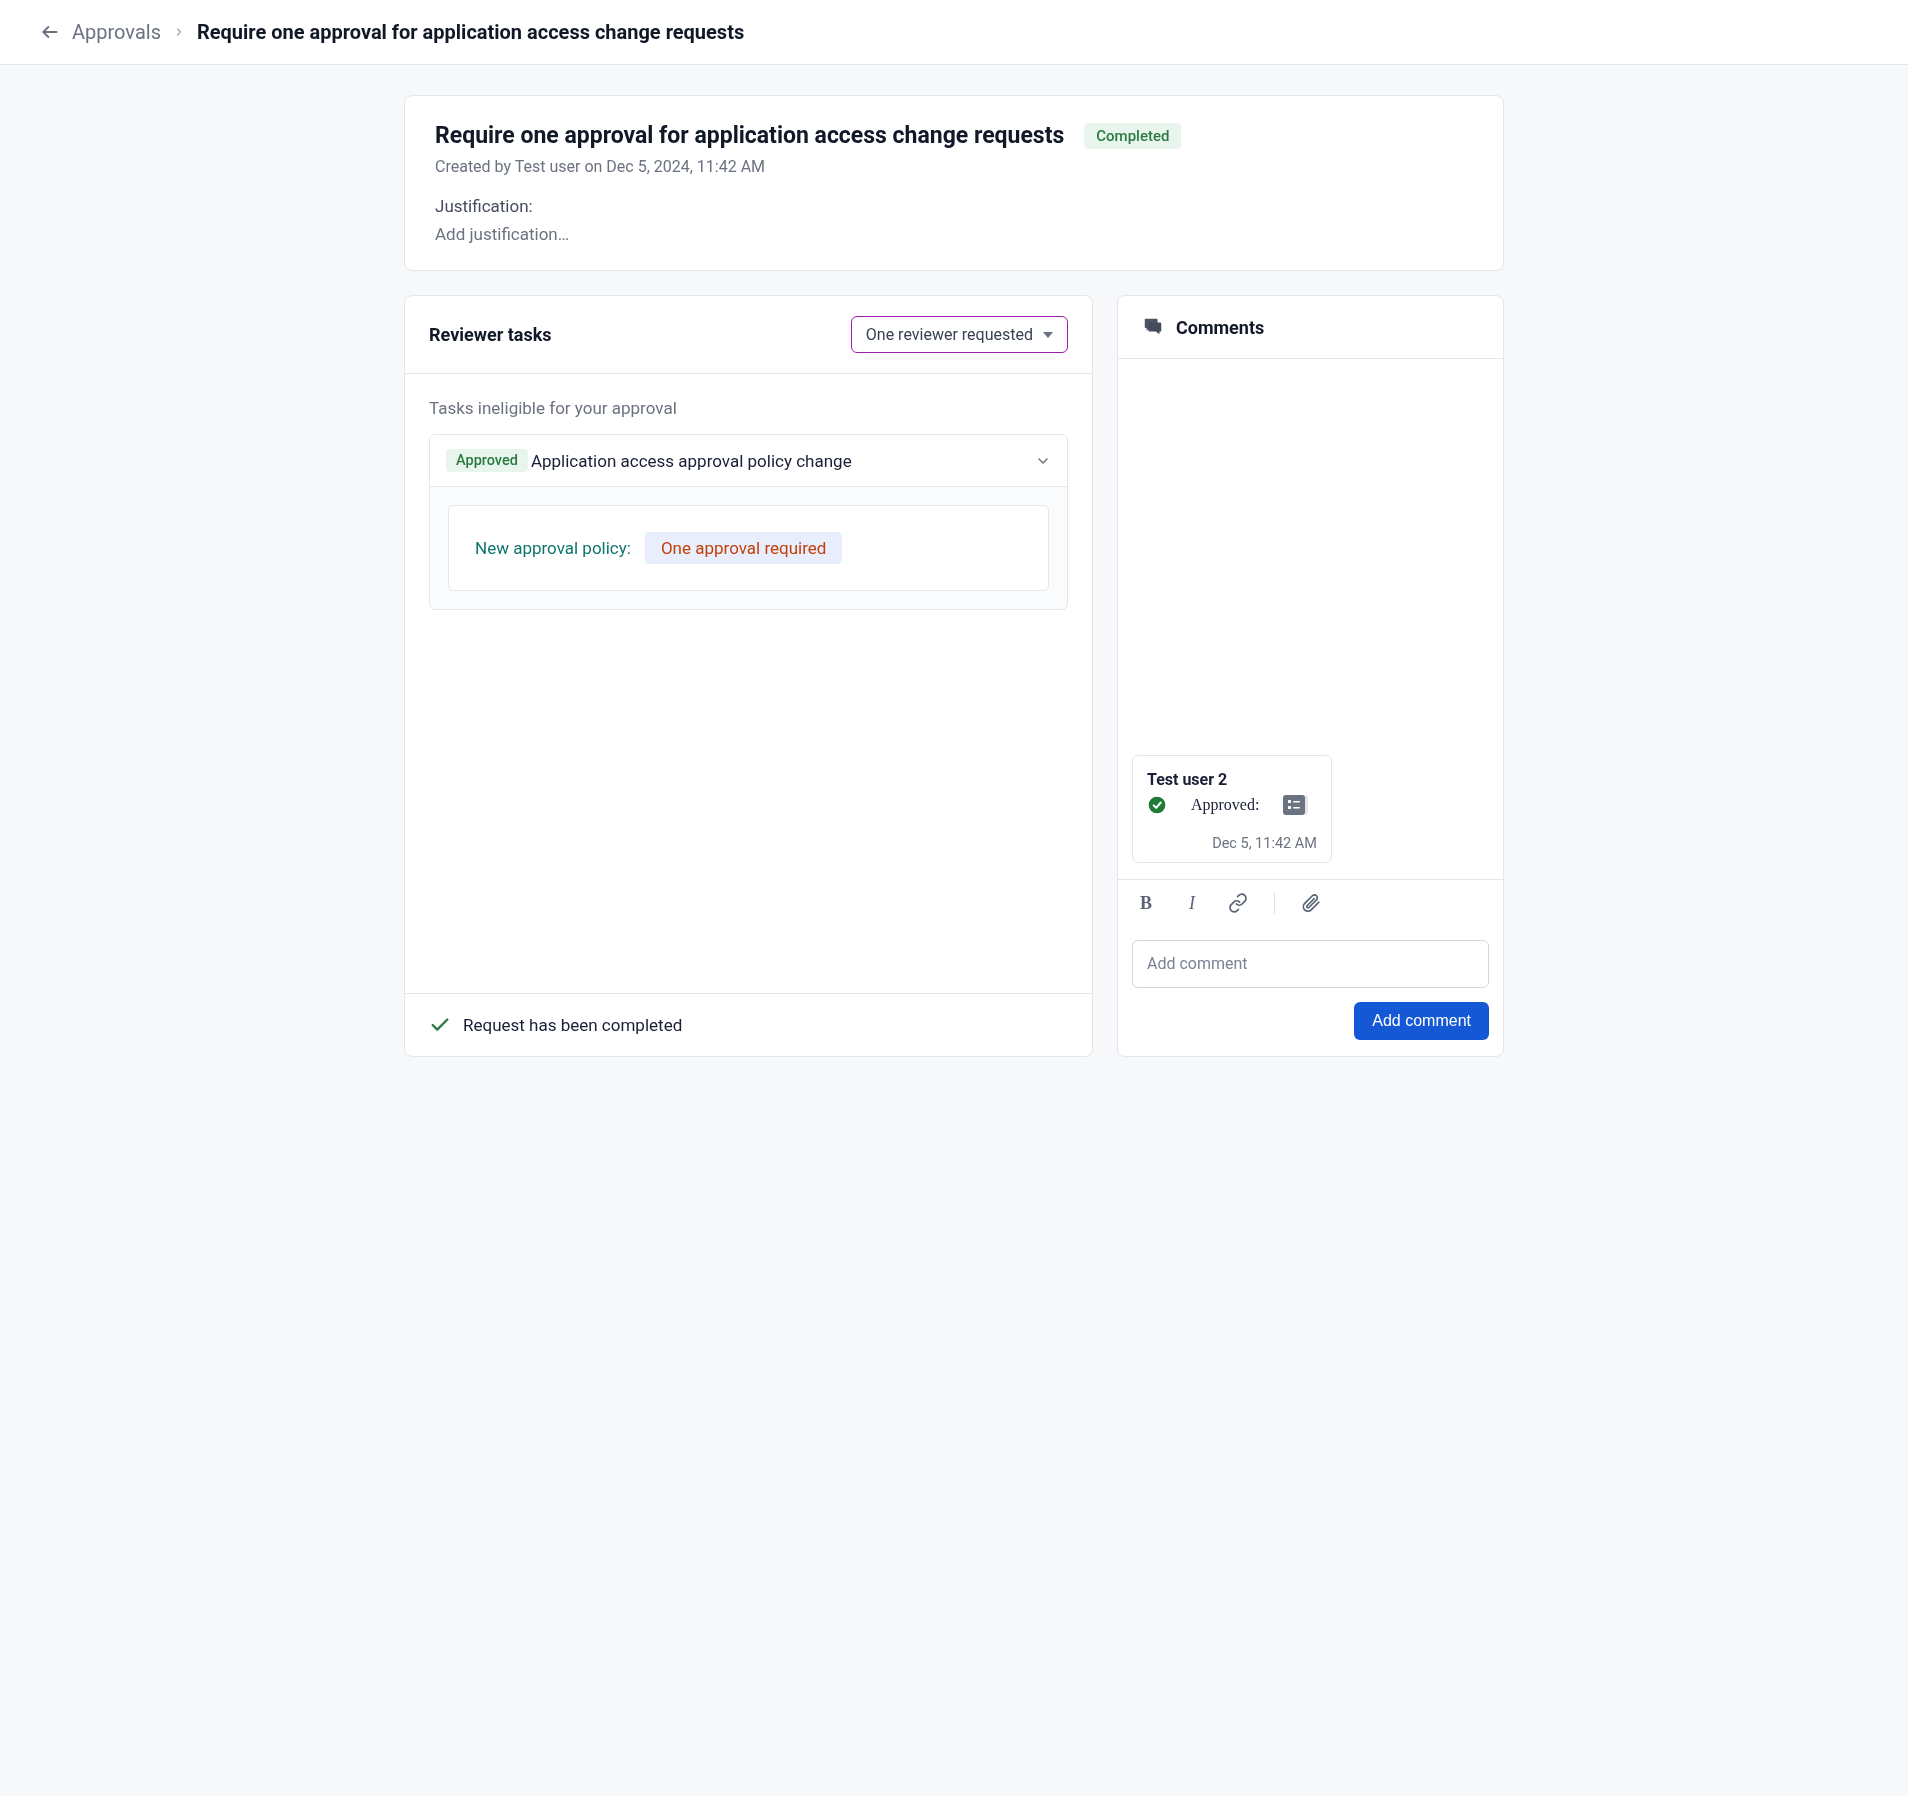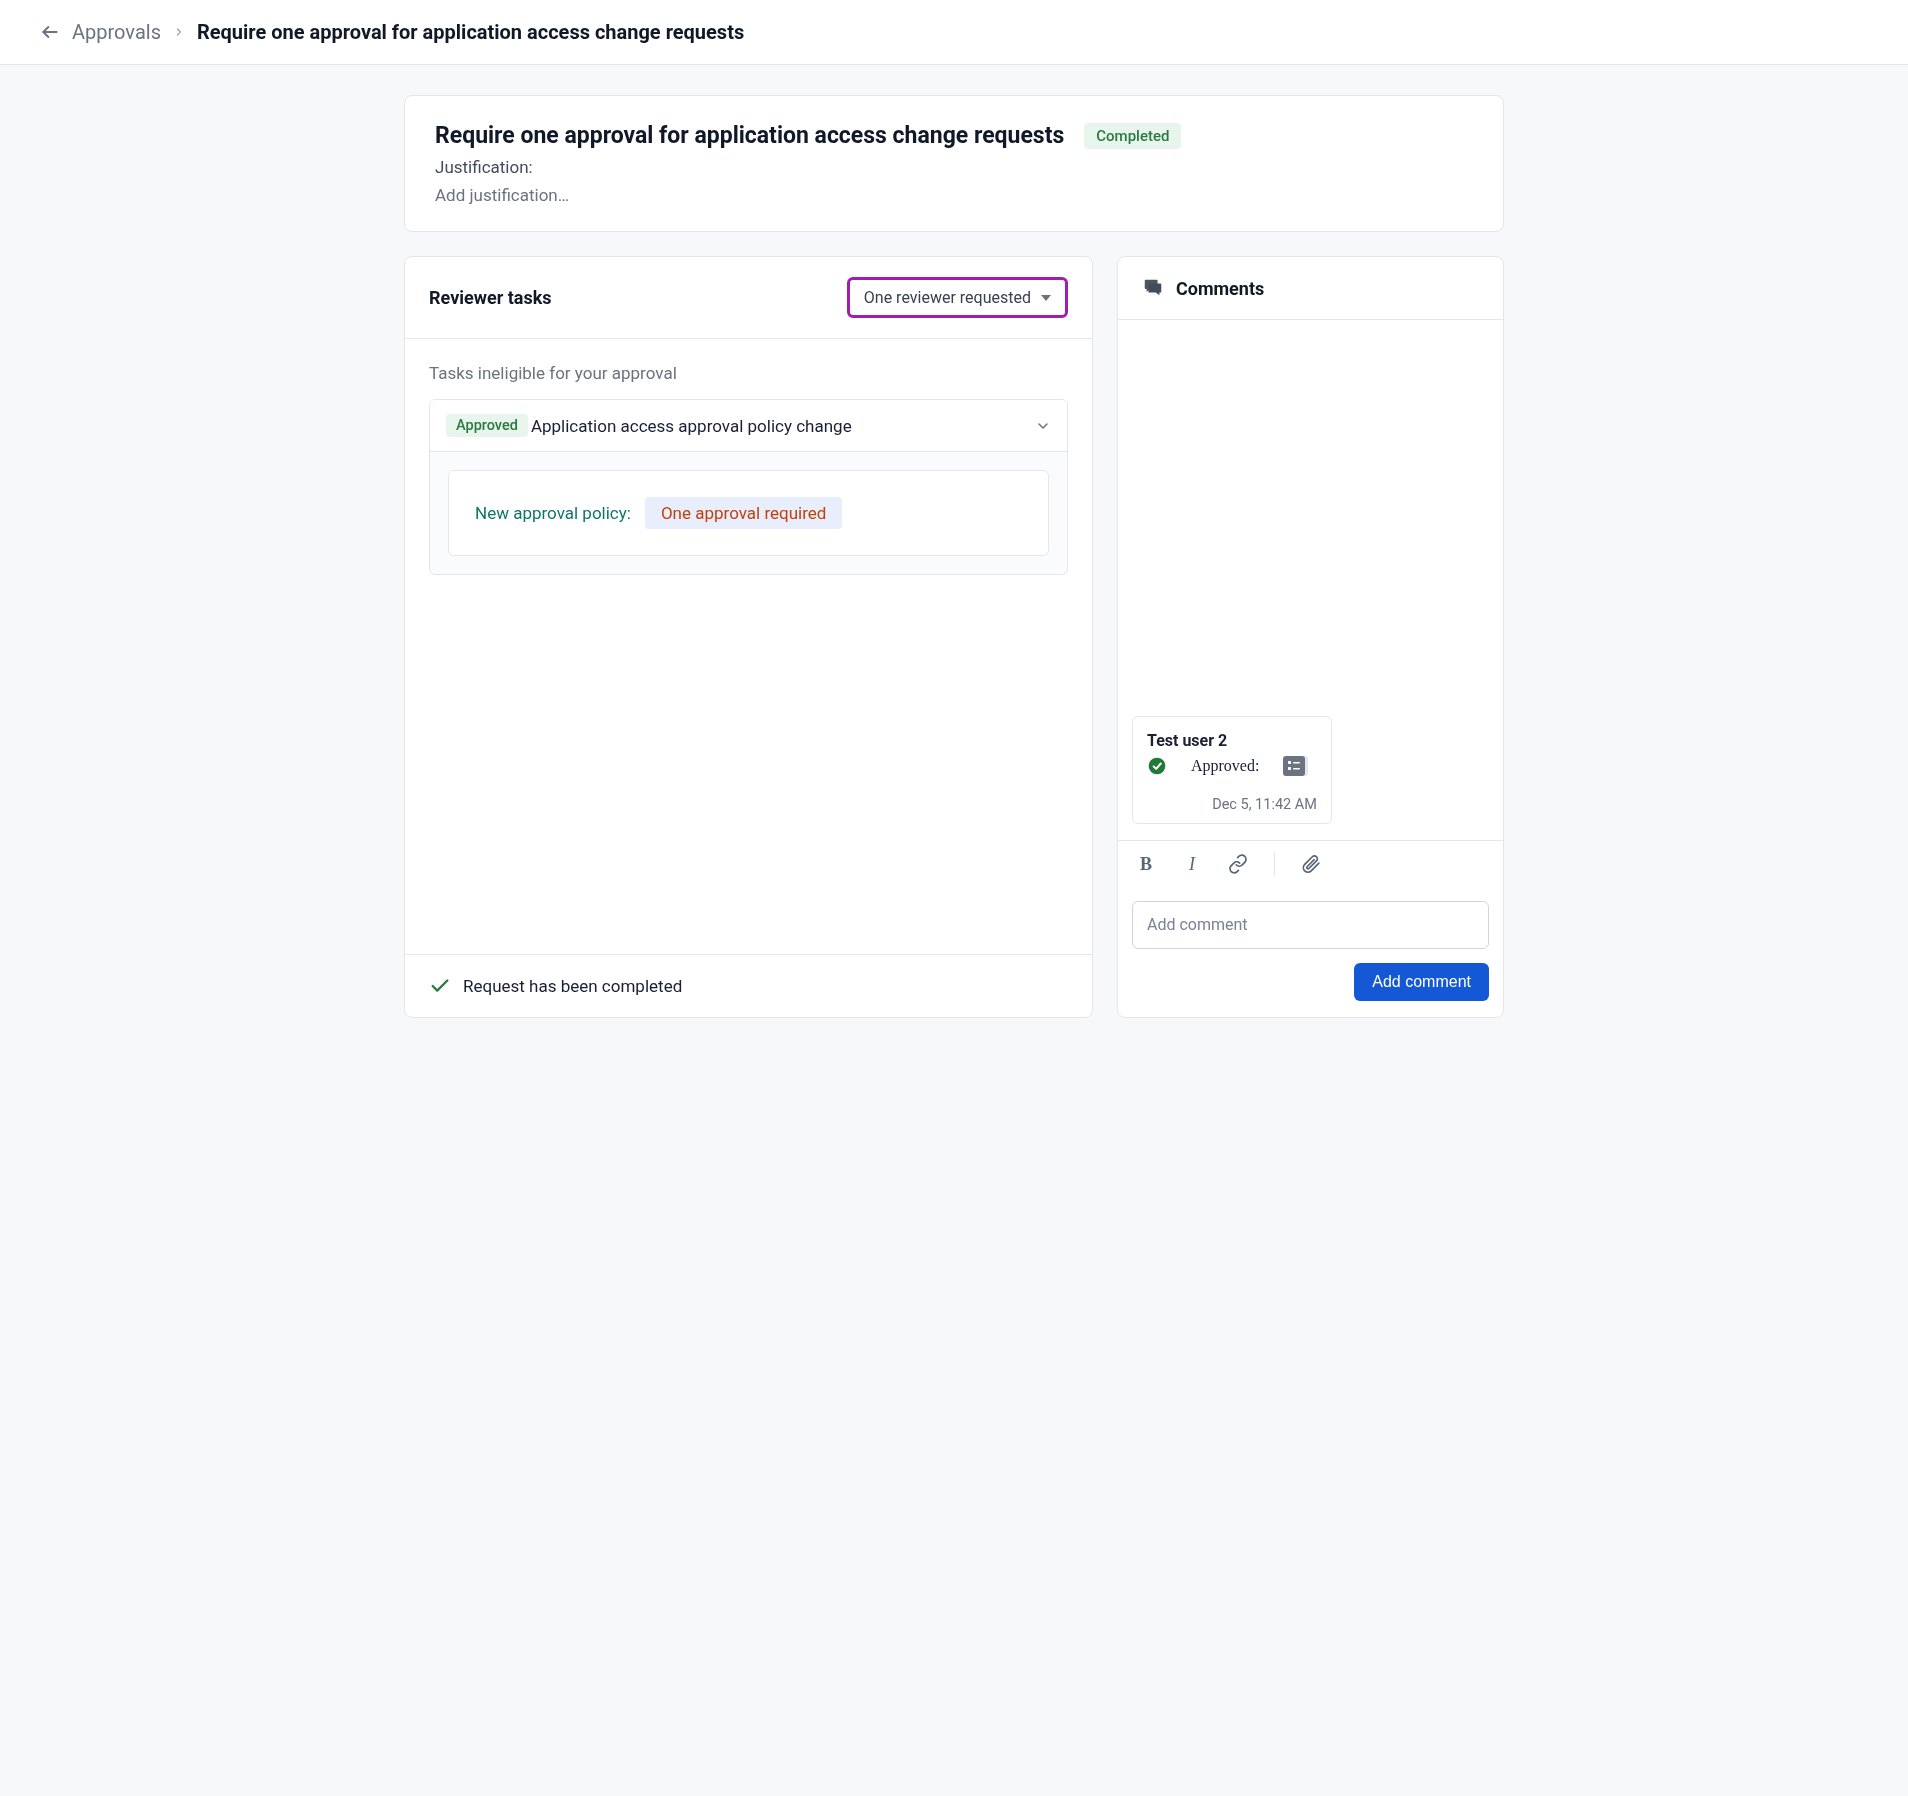--- a/index.html
+++ b/index.html
@@ -100,21 +100,21 @@
     align-items: center;
     justify-content: space-between;
     gap: 12px;
   }
   .panel-header h2 {
     font-size: 18px;
     font-weight: 700;
     color: #111827;
   }
   .select-reviewer {
-    border: 3px solid #a21caf;
+    border: 1px solid #a21caf;
     border-radius: 6px;
     padding: 8px 14px;
     font-size: 16px;
     color: #374151;
     background: #fff;
     display: inline-flex;
     align-items: center;
     gap: 10px;
     cursor: pointer;
   }
@@ -318,20 +318,21 @@
   <span class="page-title-crumb">Require one approval for application access change requests</span>
 </div>
 
 <div class="container">
 
   <div class="card summary-card">
     <div class="summary-title-row">
       <div class="summary-title">Require one approval for application access change requests</div>
       <div class="badge-completed">Completed</div>
     </div>
+    <div class="created-by">Created by Test user on Dec 5, 2024, 11:42 AM</div>
     <div class="justification-label">Justification:</div>
     <div class="justification-placeholder">Add justification…</div>
   </div>
 
   <div class="two-col">
 
     <div class="left-col">
       <div class="card panel">
         <div class="panel-header">
           <h2>Reviewer tasks</h2>

